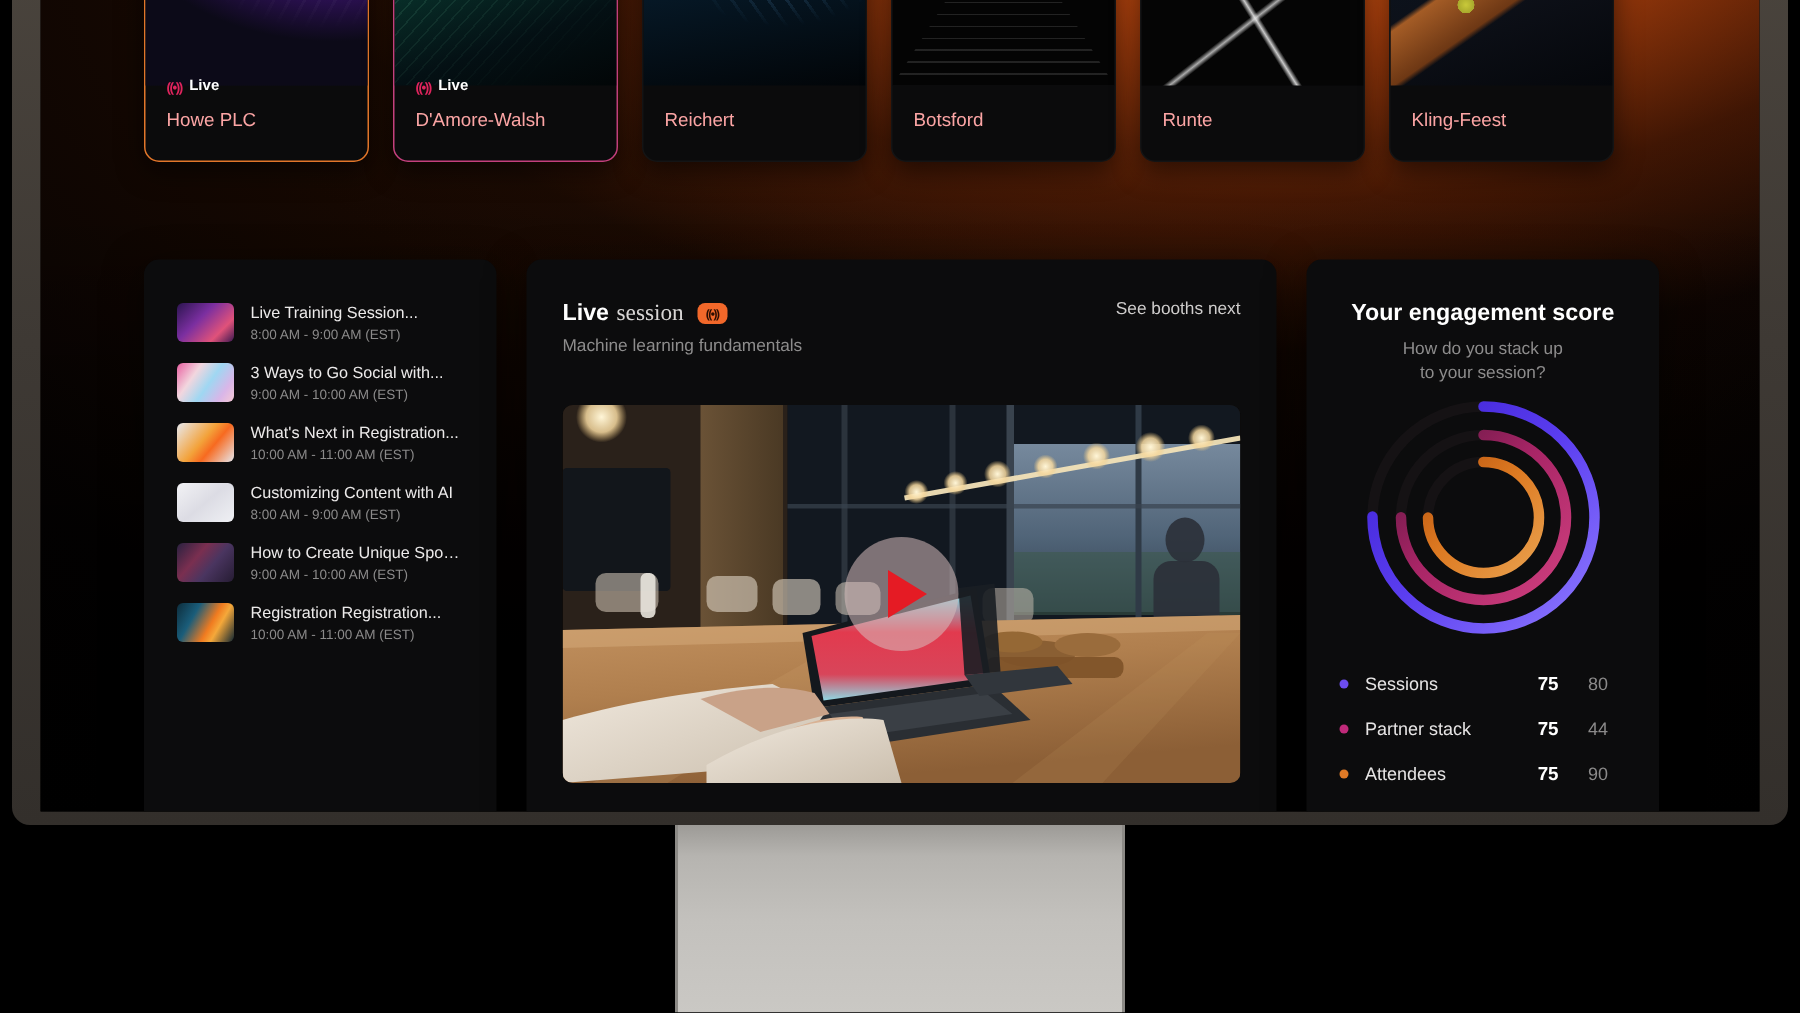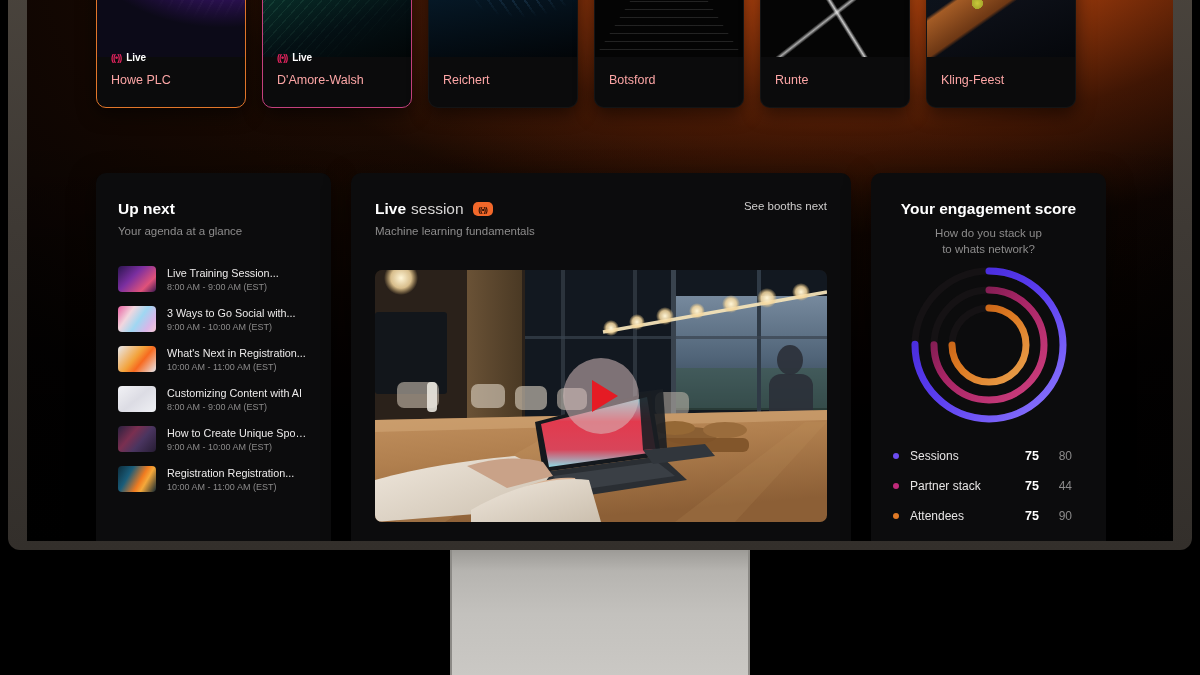--- a/index.html
+++ b/index.html
@@ -117,21 +117,21 @@
   .th2{background:linear-gradient(125deg,#e85fa0 0%,#f2d6de 30%,#9fd7f2 55%,#d9b6e8 80%,#f6c9d4 100%);}
   .th3{background:linear-gradient(130deg,#e8e9ee 0%,#f3a23a 45%,#f76a20 62%,#e6e7ec 100%);}
   .th4{background:linear-gradient(140deg,#f2f2f5 0%,#dcdce4 50%,#eff0f4 100%);}
   .th5{background:linear-gradient(130deg,#2a2140 0%,#7a2f50 35%,#4a3560 60%,#261c33 100%);}
   .th6{background:linear-gradient(120deg,#0d2d3c 0%,#1a5d7a 30%,#f07b20 58%,#f5a83a 70%,#102632 100%);}
 
   
   #live-head{ padding:27px 24px 0; display:flex; justify-content:space-between; align-items:flex-start; }
   #live-title-line{ display:flex; align-items:center; gap:9px; }
   #live-word{ font-size:15.5px; font-weight:700; color:#fff; }
-  #live-session-word{ font-size:15.5px; font-weight:400; color:#d8d6d5; margin-left:-4px; }
+  #live-session-word{ font-size:15.5px; font-weight:400; color:#d8d6d5; margin-left:-4px;font-family:Liberation Serif, serif; }
   #live-badge{ width:20px; height:14px; border-radius:5px; background:#f2682a;
                display:flex; align-items:center; justify-content:center;
                font-size:8px; color:#2a0d02; font-weight:700; letter-spacing:-1px; }
   #see-next{ font-size:11.5px; color:#cfcdcc; }
   #video-wrap{ position:absolute; left:24px; top:97px; width:452px; height:252px;
                border-radius:7px; overflow:hidden; background:#0a0806; }
   #video-photo{ position:absolute; inset:0; }
   #play-btn{ position:absolute; left:50%; top:50%; transform:translate(-50%,-50%);
              width:76px; height:76px; border-radius:50%;
              background:rgba(215,190,190,.55);
@@ -206,24 +206,20 @@
 
       <div class="ev-card plain">
         <div class="ev-art art-f"></div>
 
         <div class="ev-name">Kling-Feest</div>
       </div>
 
     </div>
 
     <div class="panel" id="panel-upnext">
-      <div id="upnext-head">
-        <div class="p-title">Up next</div>
-        <div class="p-sub">Your agenda at a glance</div>
-      </div>
       <div id="upnext-list">
 
         <div class="agenda-row">
           <div class="agenda-thumb th1"></div>
           <div class="agenda-txt">
             <div class="agenda-title">Live Training Session...</div>
             <div class="agenda-time">8:00 AM - 9:00 AM (EST)</div>
           </div>
         </div>
 
@@ -390,21 +386,21 @@
           <div id="play-tri"></div>
         </div>
       </div>
     </div>
 
     <div class="panel" id="panel-score">
       <div id="score-head">
         <div class="p-title">Your engagement score</div>
         <div id="score-sub">
           <span>How do you stack up</span><br>
-          <span>to whats network?</span>
+          <span>to your session?</span>
         </div>
       </div>
 
       <svg id="donut" viewBox="0 0 168 168">
         <defs>
           <linearGradient id="gOuter" x1="0" y1="1" x2="1" y2="0">
             <stop offset="0%" stop-color="#8f7bff"></stop>
               <stop offset="50%" stop-color="#5b3ef0"></stop>
               <stop offset="100%" stop-color="#3b1fd0"></stop>
           </linearGradient>

